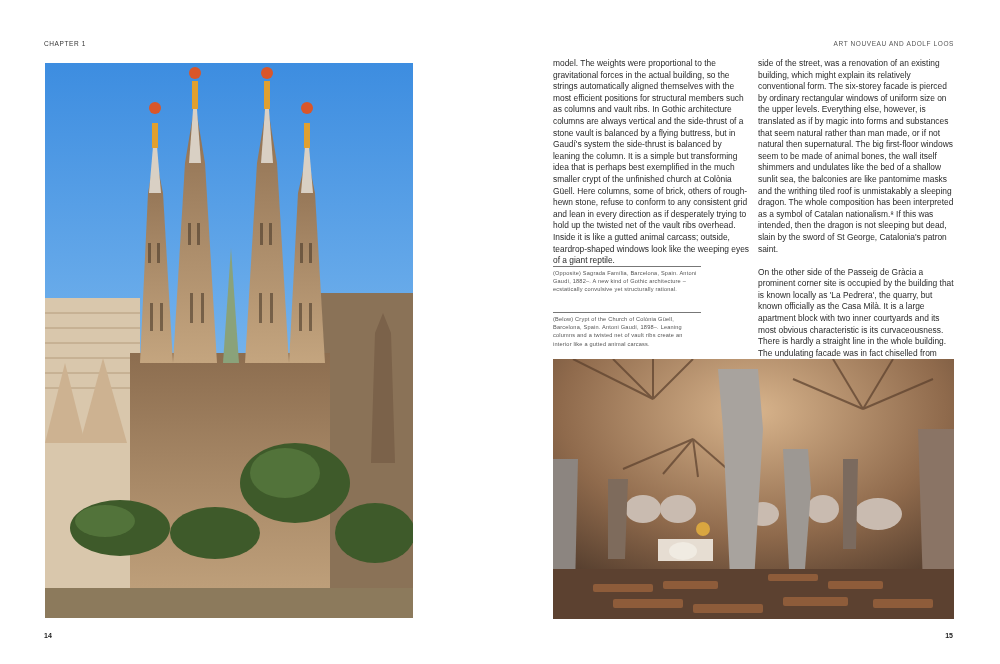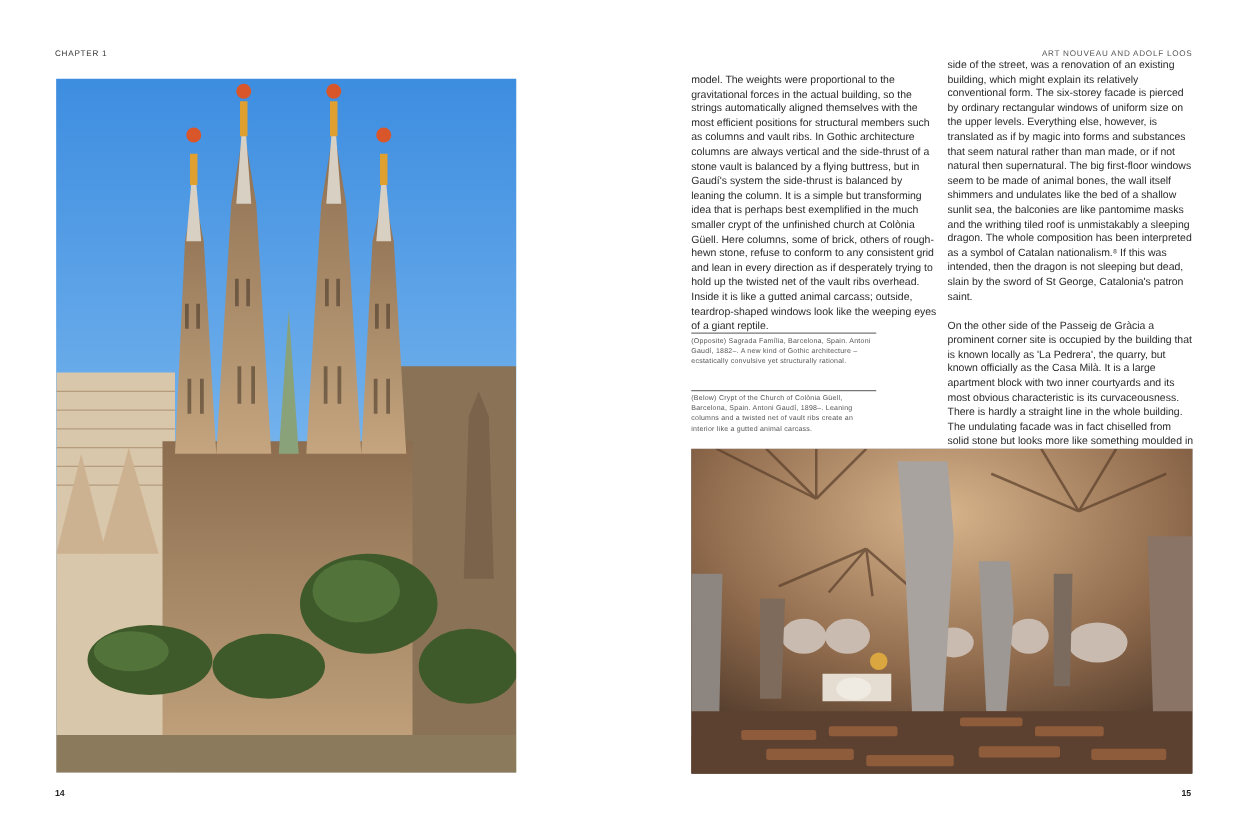--- a/index.html
+++ b/index.html
@@ -18,21 +18,21 @@
     background: linear-gradient(180deg, #3f8ee0 0%, #5aa3ea 35%, #86bff0 55%, #a9cfee 62%, #c9b69a 64%, #b29574 80%, #7a6a4a 100%); }
   .photo-sagrada svg { display: block; }
 
   
   .photo-crypt { position: absolute; left: 553px; top: 359px; width: 401px; height: 260px; overflow: hidden; background: #6b5040; }
   .photo-crypt svg { display: block; }
 
   .col { position: absolute; font-size: 8.4px; line-height: 11.6px; color: #2a2a2a; text-align: left; }
   .col p { margin: 0 0 11.6px 0; }
   .col-a { left: 553px; top: 58px; width: 196px; }
-  .col-b { left: 758px; top: 46px; width: 197px; }
+  .col-b { left: 758px; top: 58px; width: 197px; }
 
   .caption { position: absolute; left: 553px; width: 148px; font-size: 5.6px; line-height: 8.2px; color: #555; letter-spacing: 0.2px; border-top: 0.8px solid #777; padding-top: 2px; }
   .caption-1 { top: 266px; }
   .caption-2 { top: 312px; }
 </style>
 </head>
 <body>
 
 <div>
   <div class="running-head left">CHAPTER 1</div>

